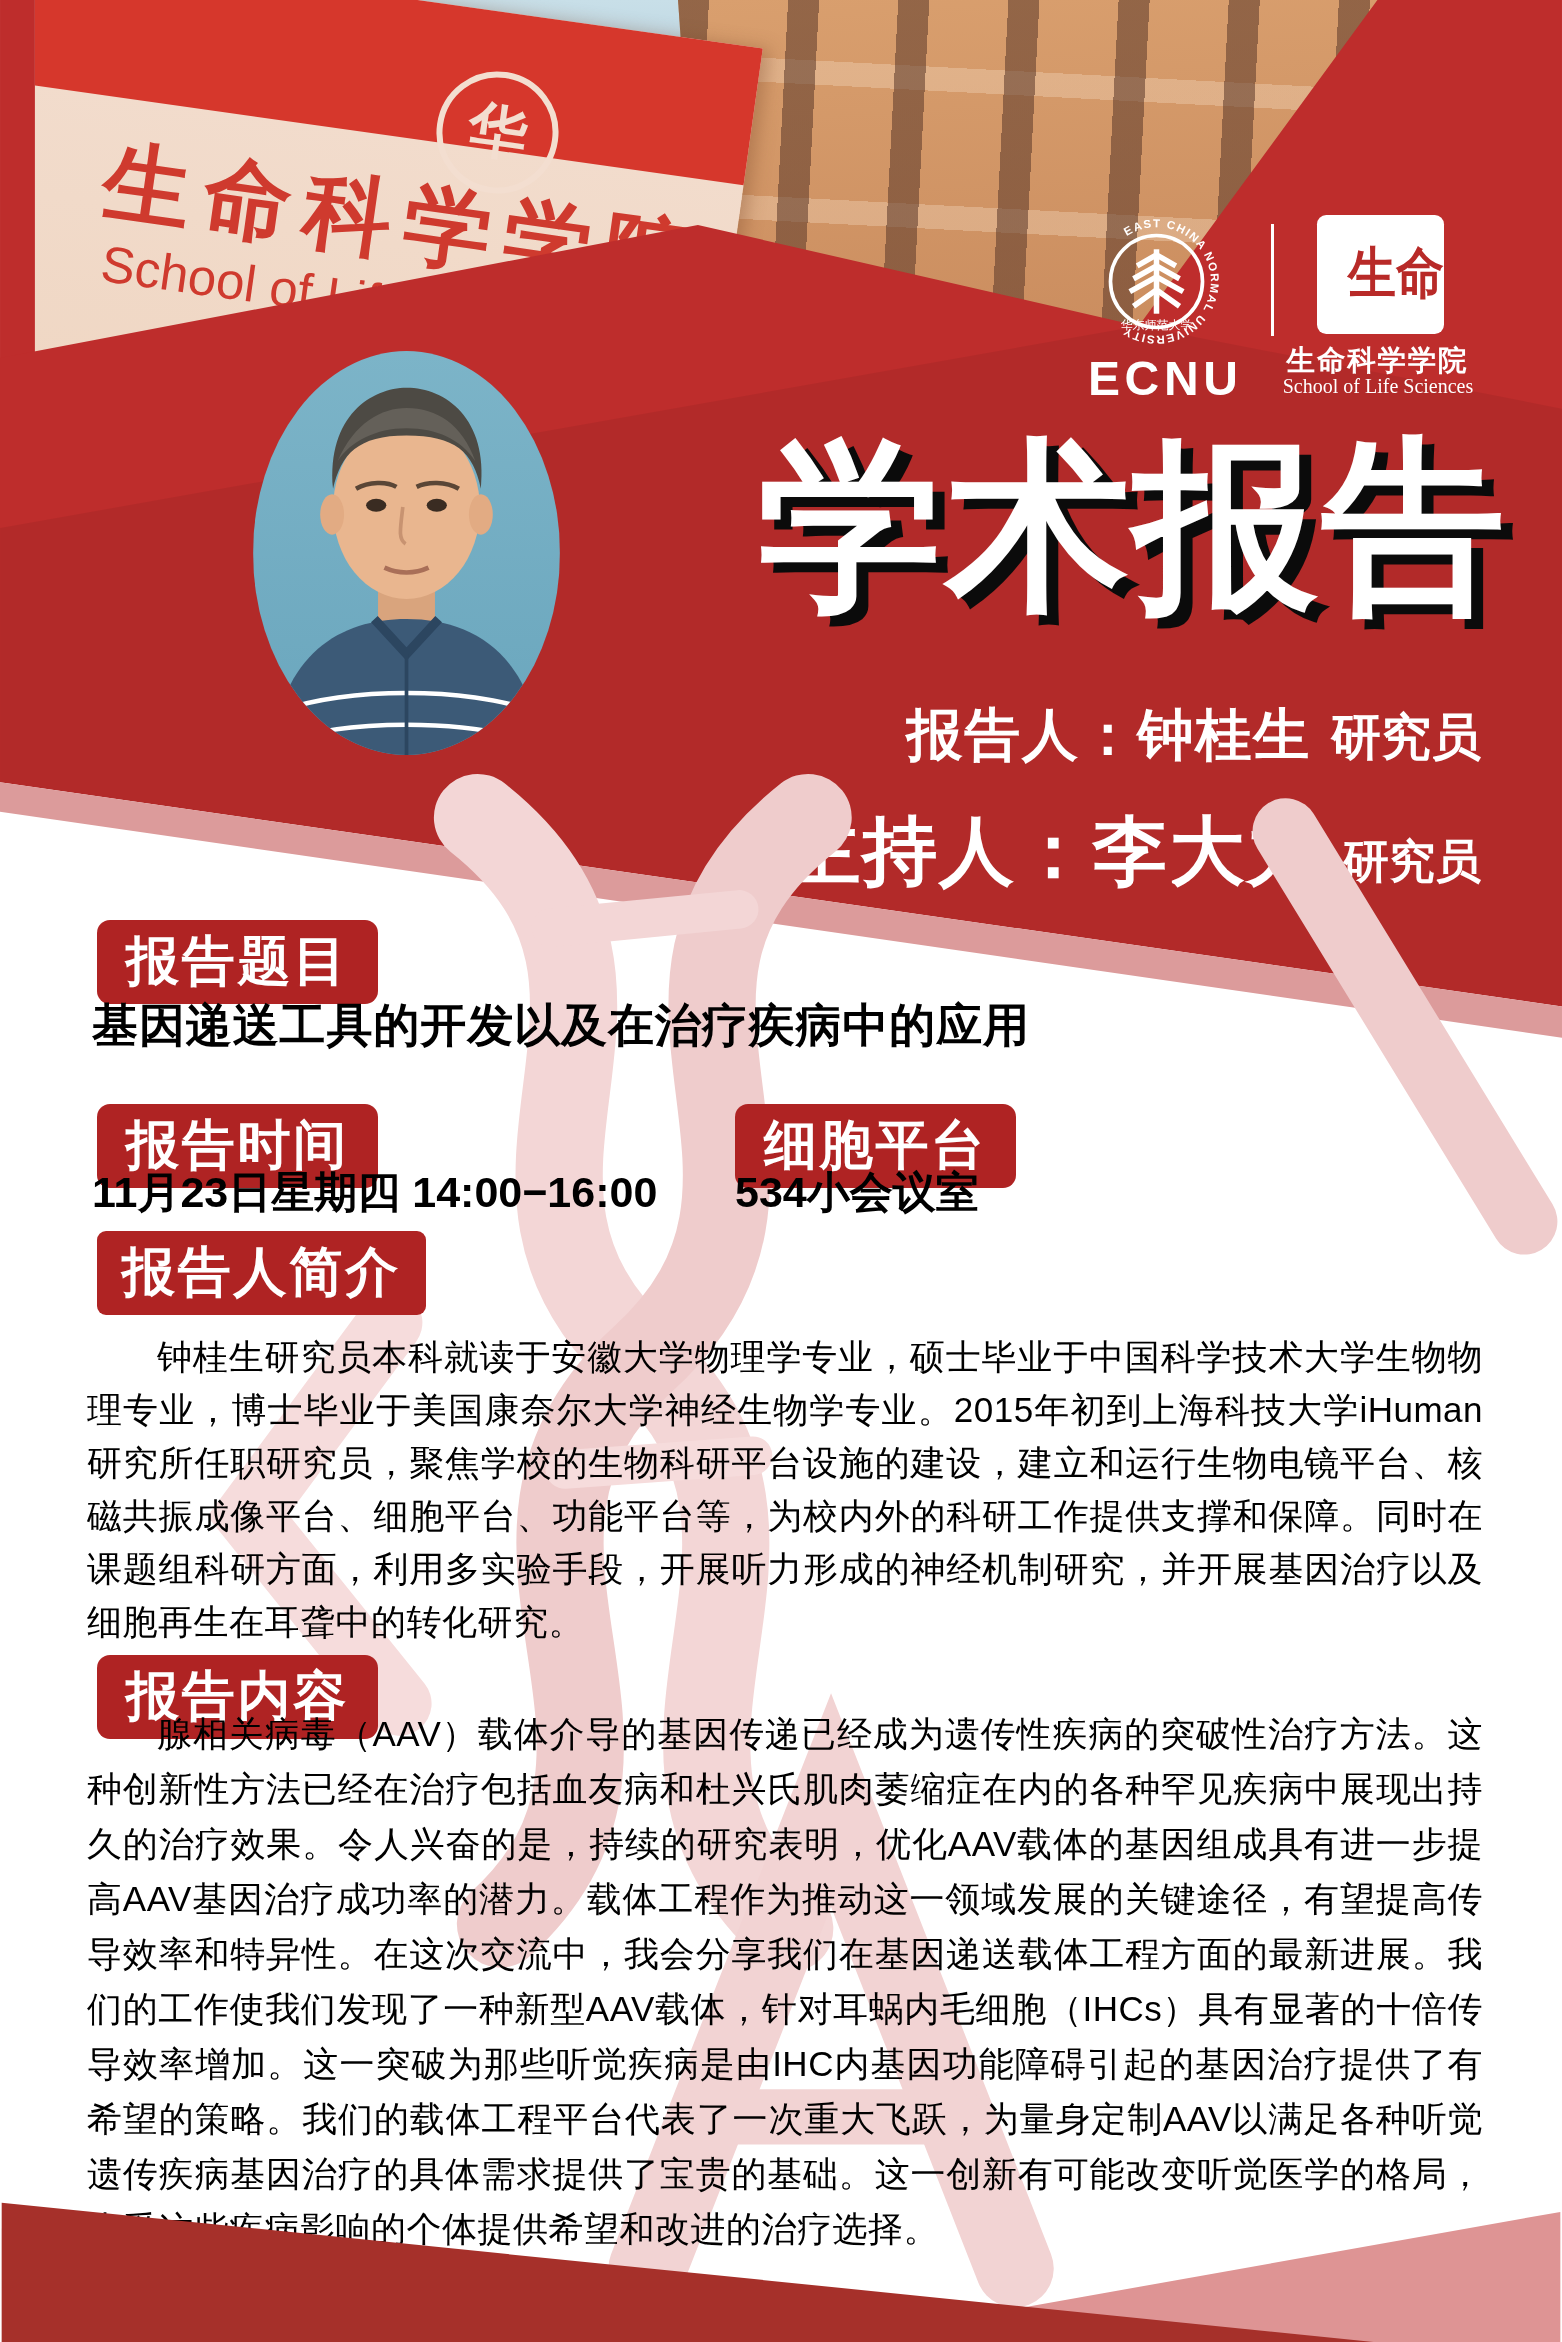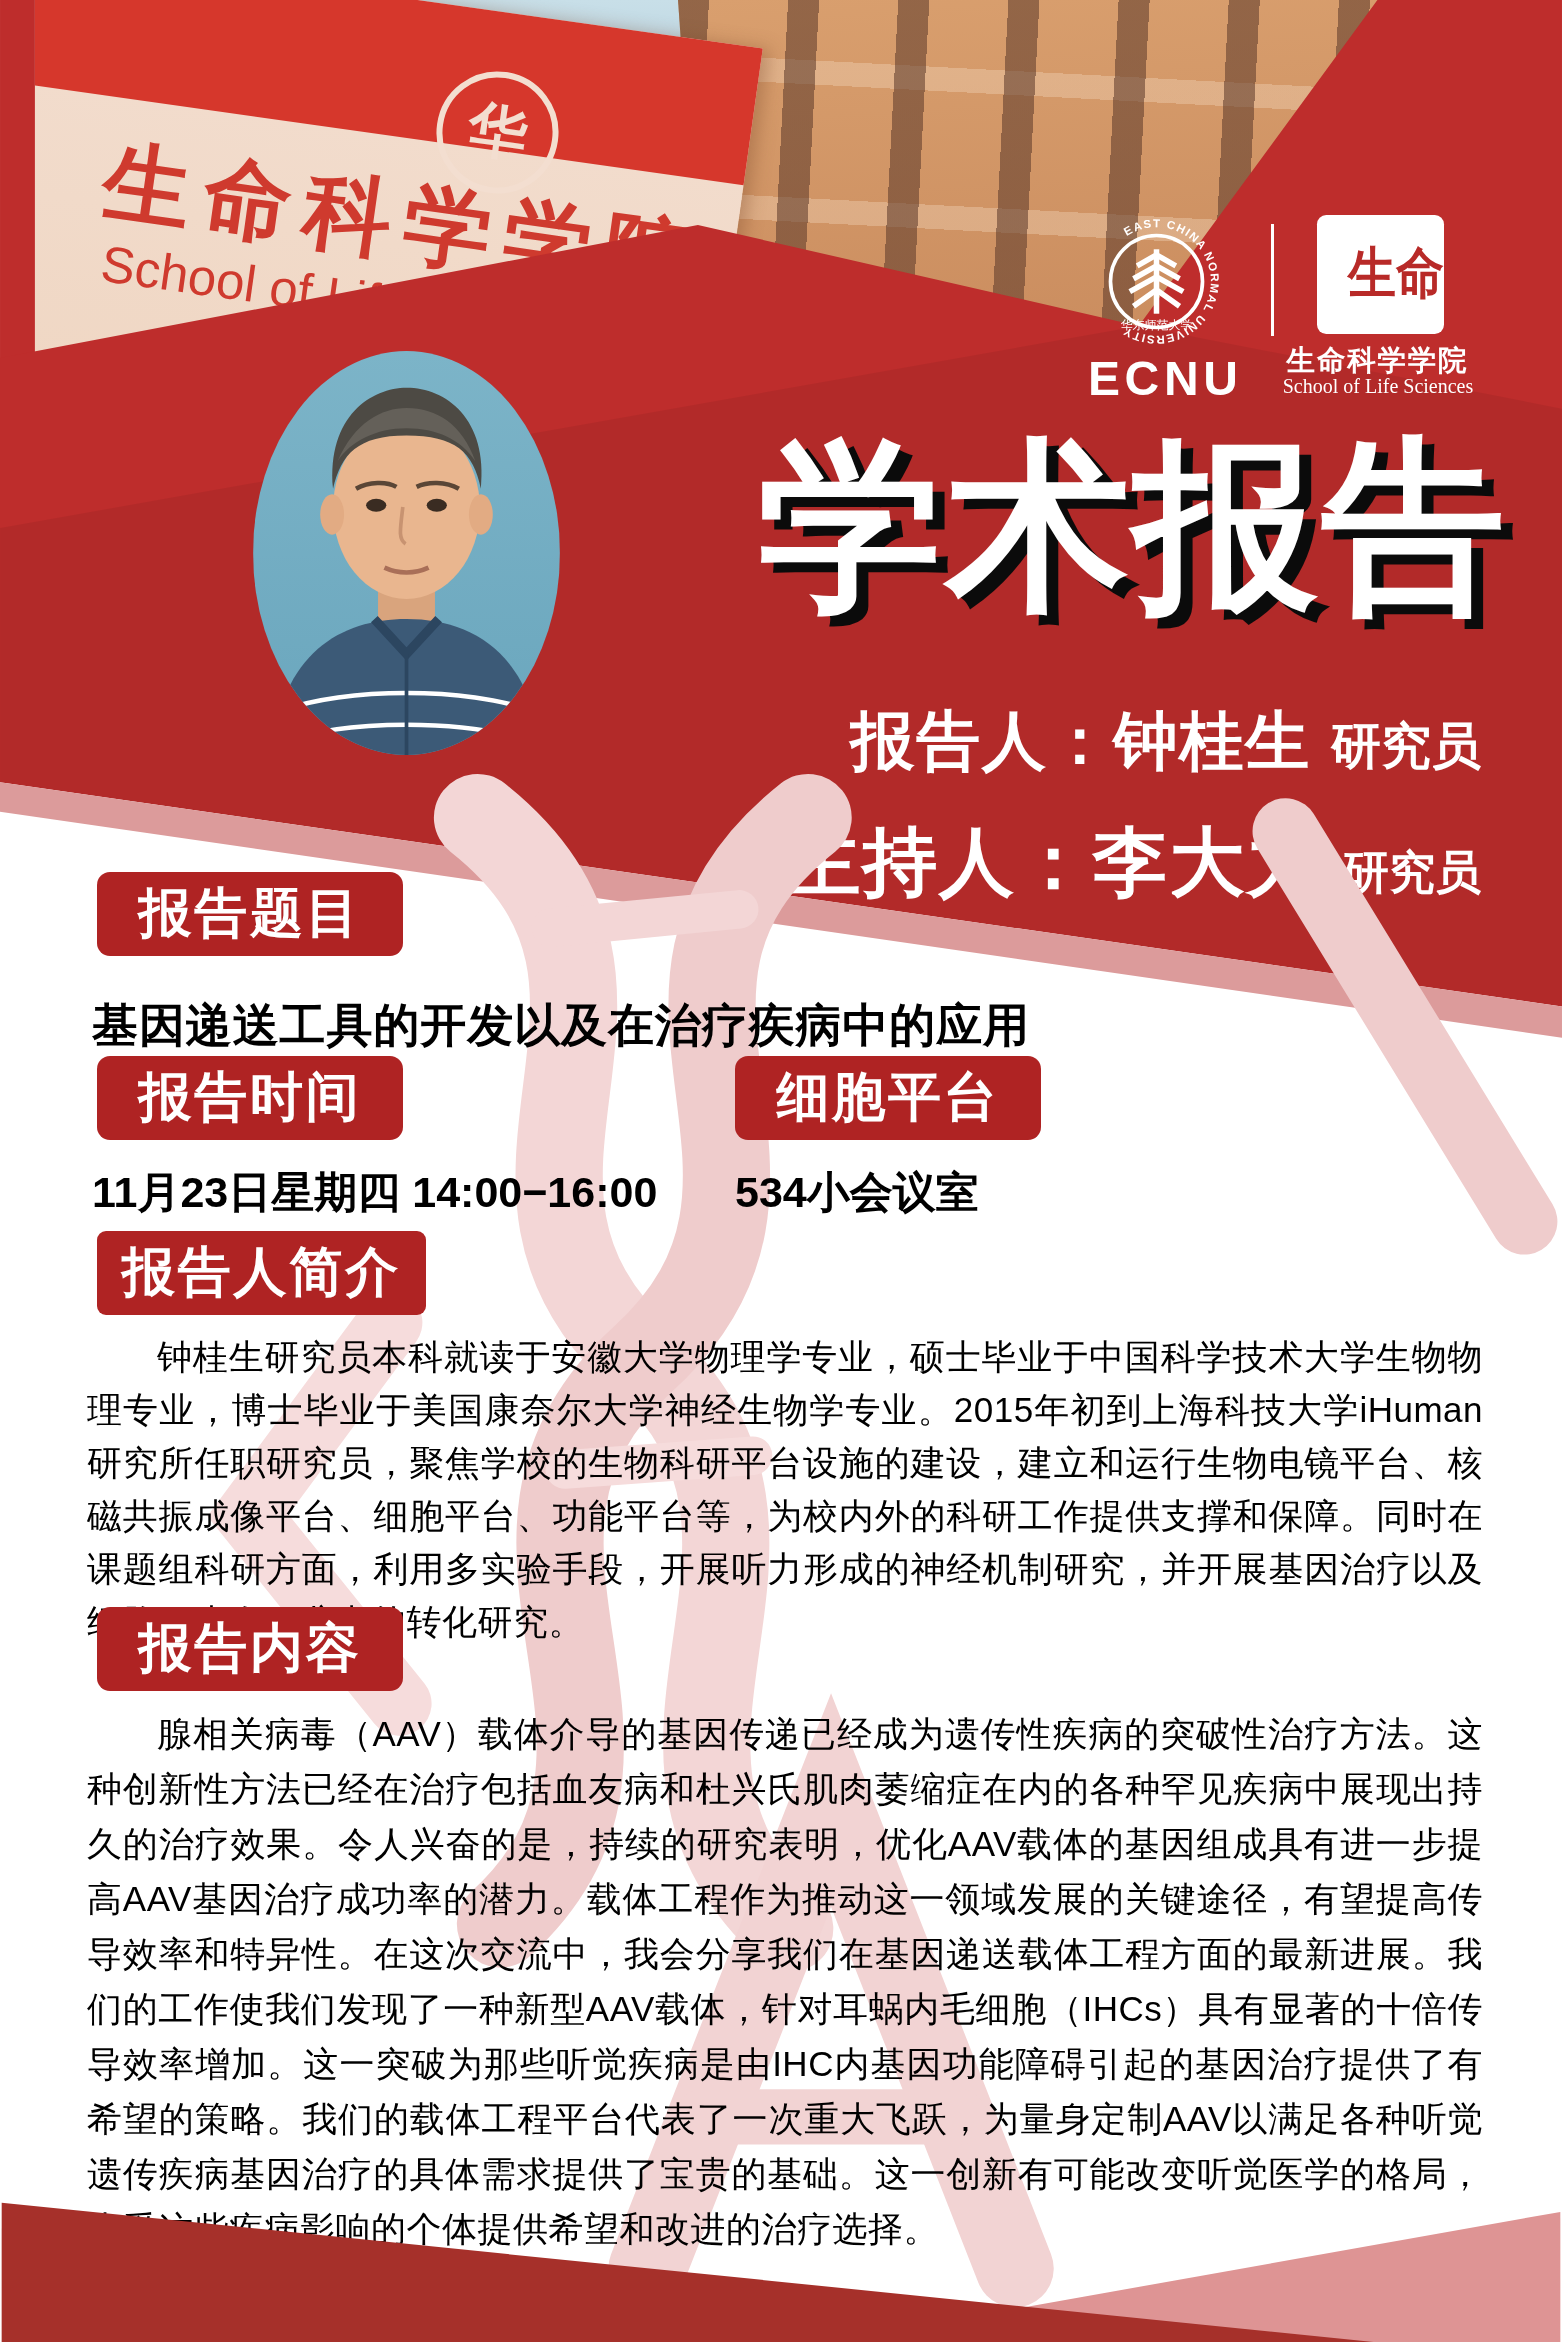--- a/index.html
+++ b/index.html
@@ -49,30 +49,30 @@
     font-weight:bold;letter-spacing:1.8px;white-space:nowrap;}
   .school-en{position:absolute;left:180px;top:162px;width:220px;text-align:center;font-size:20px;
     font-family:"Liberation Serif",serif;white-space:nowrap;}
   
   .big-title{position:absolute;right:53px;top:430px;font-size:184px;line-height:1.05;
     font-weight:900;color:#fff;letter-spacing:3.7px;white-space:nowrap;
     text-shadow:12px 10px 0 #0b0b0b;}
   
   .people{position:absolute;right:81px;top:698px;color:#fff;text-align:right;}
   .p-line{display:flex;align-items:baseline;justify-content:flex-end;gap:20px;white-space:nowrap;}
-  .p-line .main{font-size:64px;font-weight:bold;letter-spacing:1.8px;}
+  .p-line .main{font-size:56px;font-weight:bold;letter-spacing:1.8px;}
   .p-line.host .main{font-size:75px;}
   .p-line .rank{font-size:50px;font-weight:bold;}
   .p-line.host{margin-top:27.5px;}
   .p-line.host .rank{font-size:46px;}
   
   .watermark{position:absolute;left:0;top:0;}
   .badge{position:absolute;background:#af2323;color:#fff;font-weight:bold;border-radius:13px;
     display:flex;align-items:center;justify-content:center;font-size:53px;letter-spacing:2.8px;}
-  .b-4{width:306px;height:84px;}
+  .b-4{width:281px;height:84px;margin-top:48px;}
   .b-5{width:329px;height:84px;}
   .lecture-title{position:absolute;left:92px;top:972px;font-size:46px;font-weight:bold;color:#000;
     letter-spacing:0.9px;white-space:nowrap;margin-top:23px;}
   .info-text{position:absolute;font-size:43px;font-weight:bold;color:#000;white-space:nowrap;}
   .para{position:absolute;left:87px;width:1396px;color:#000;font-size:35px;
     text-align:justify;text-indent:2em;letter-spacing:0.5px;}
   .bio{top:1330px;line-height:53px;}
   .abstract{top:1706px;line-height:55px;}
   .corner{position:absolute;left:0;top:2112px;}
 </style>

